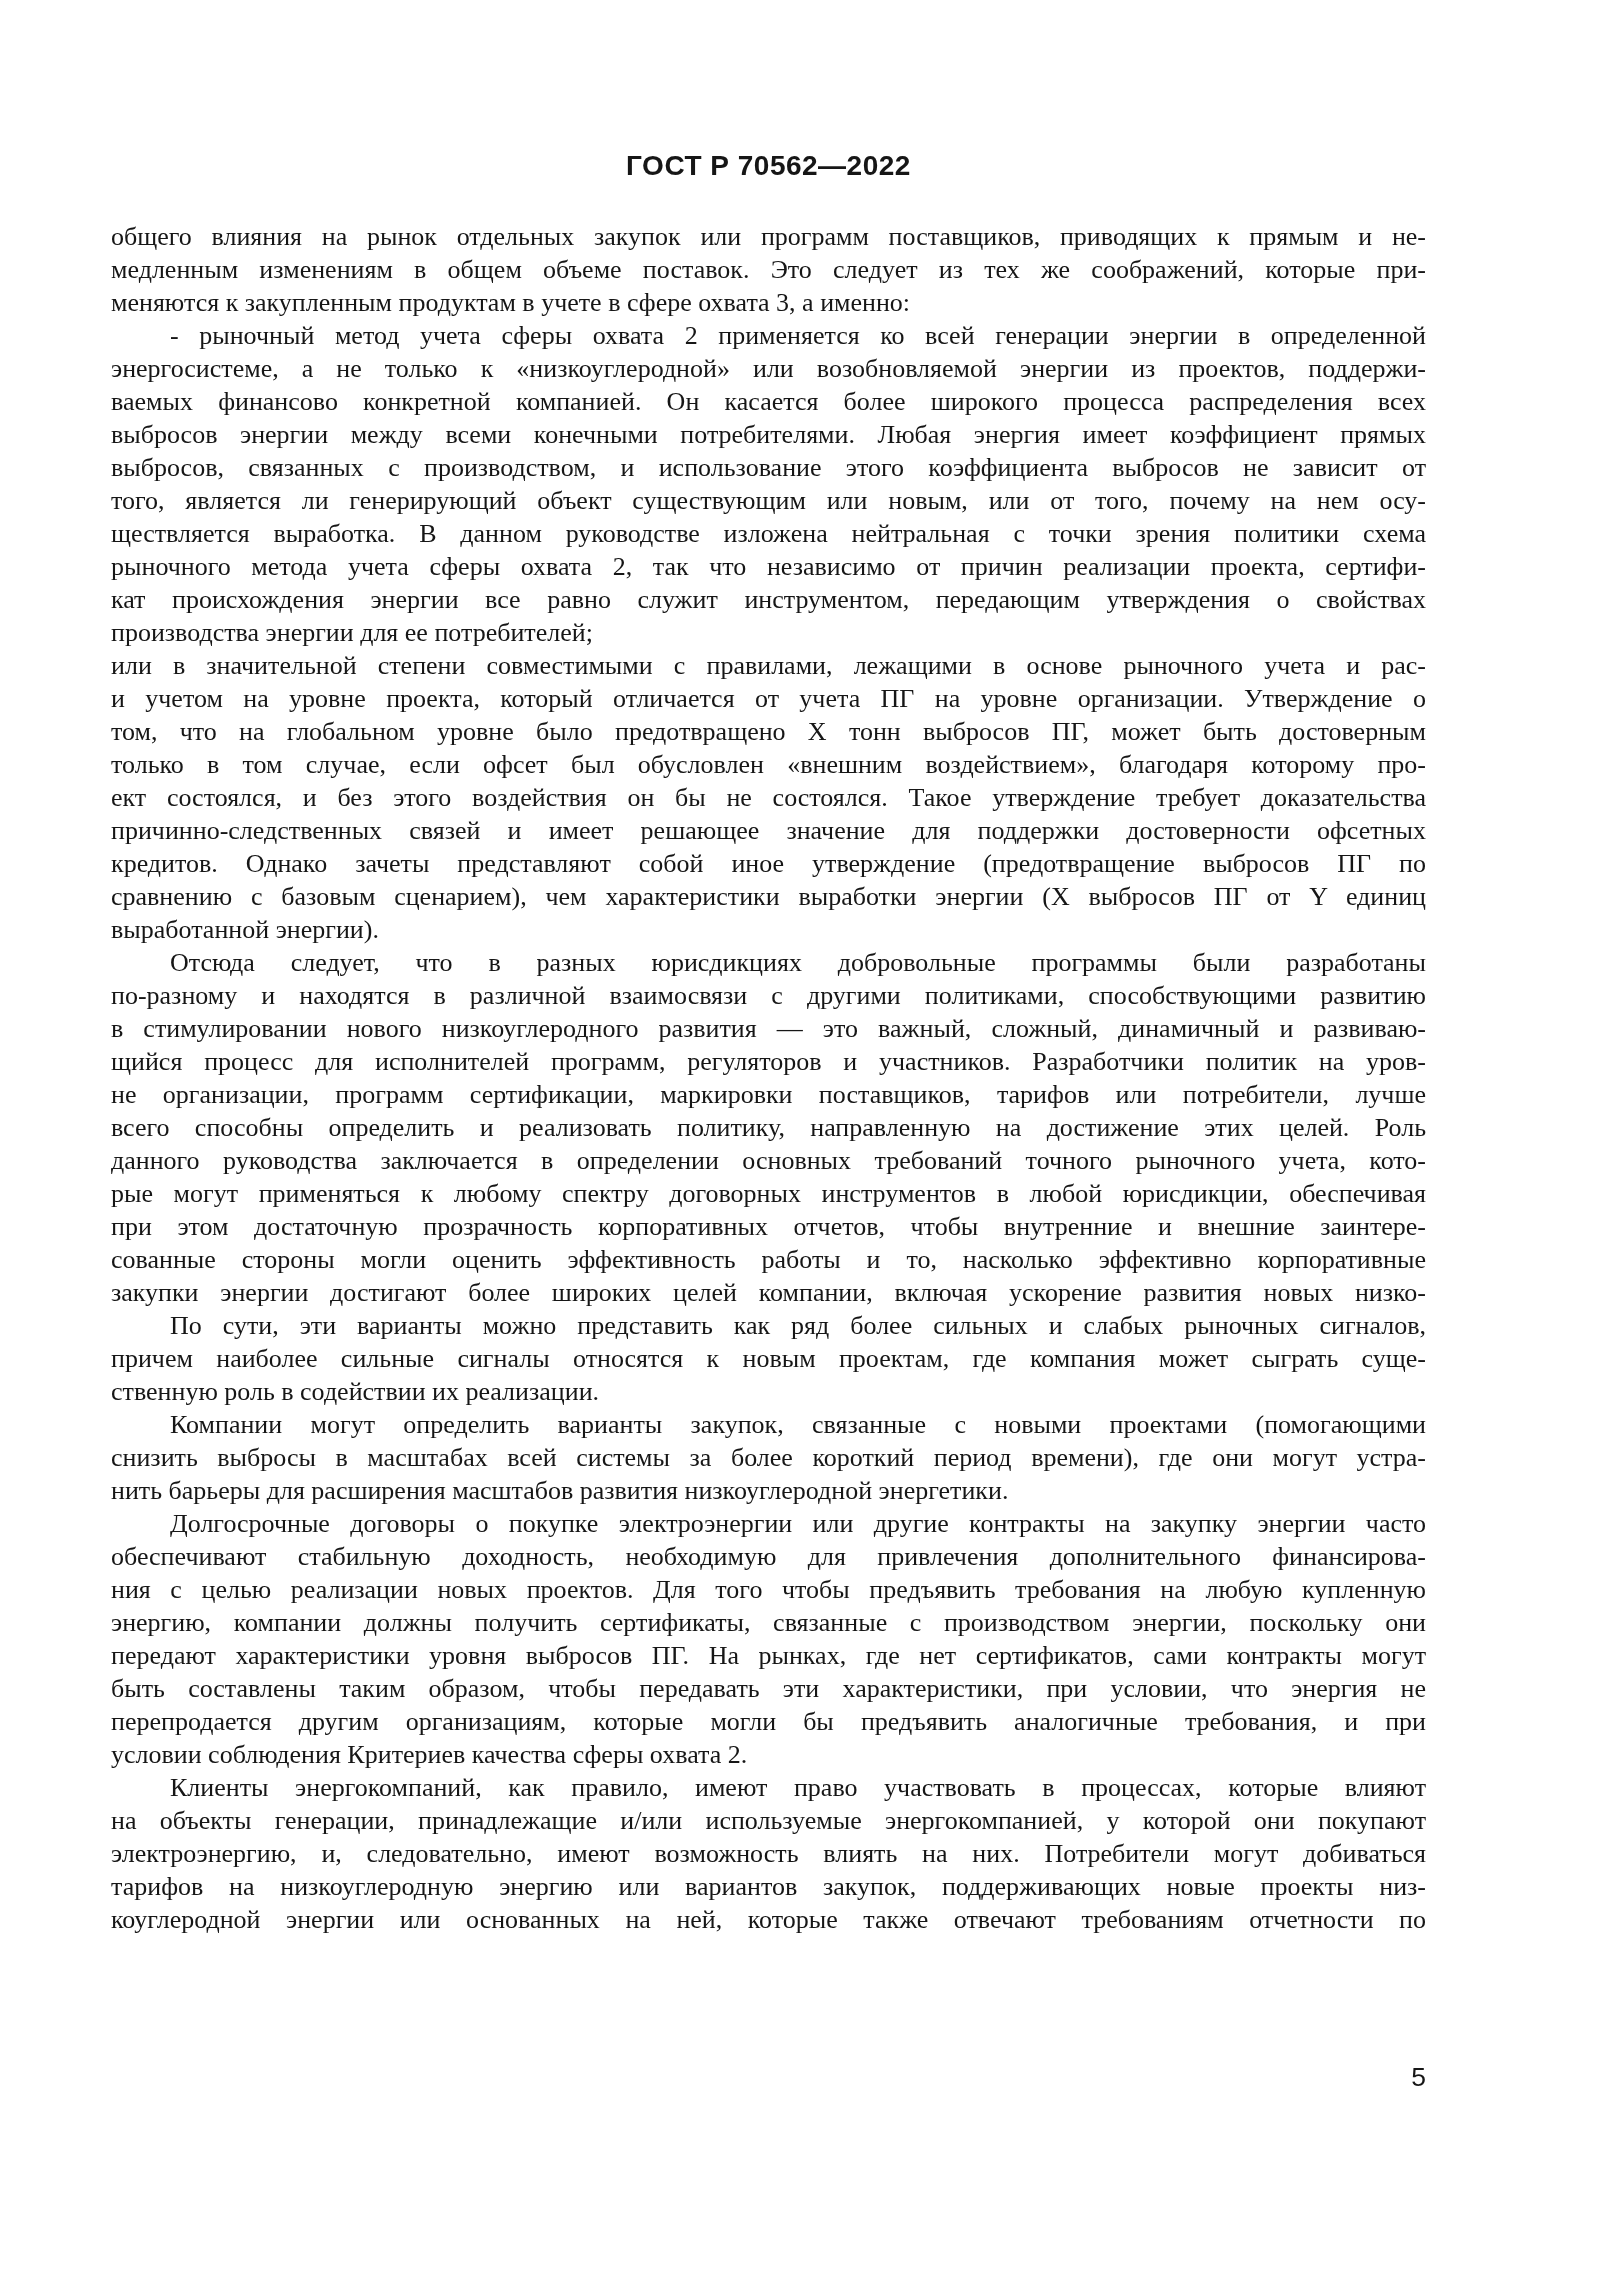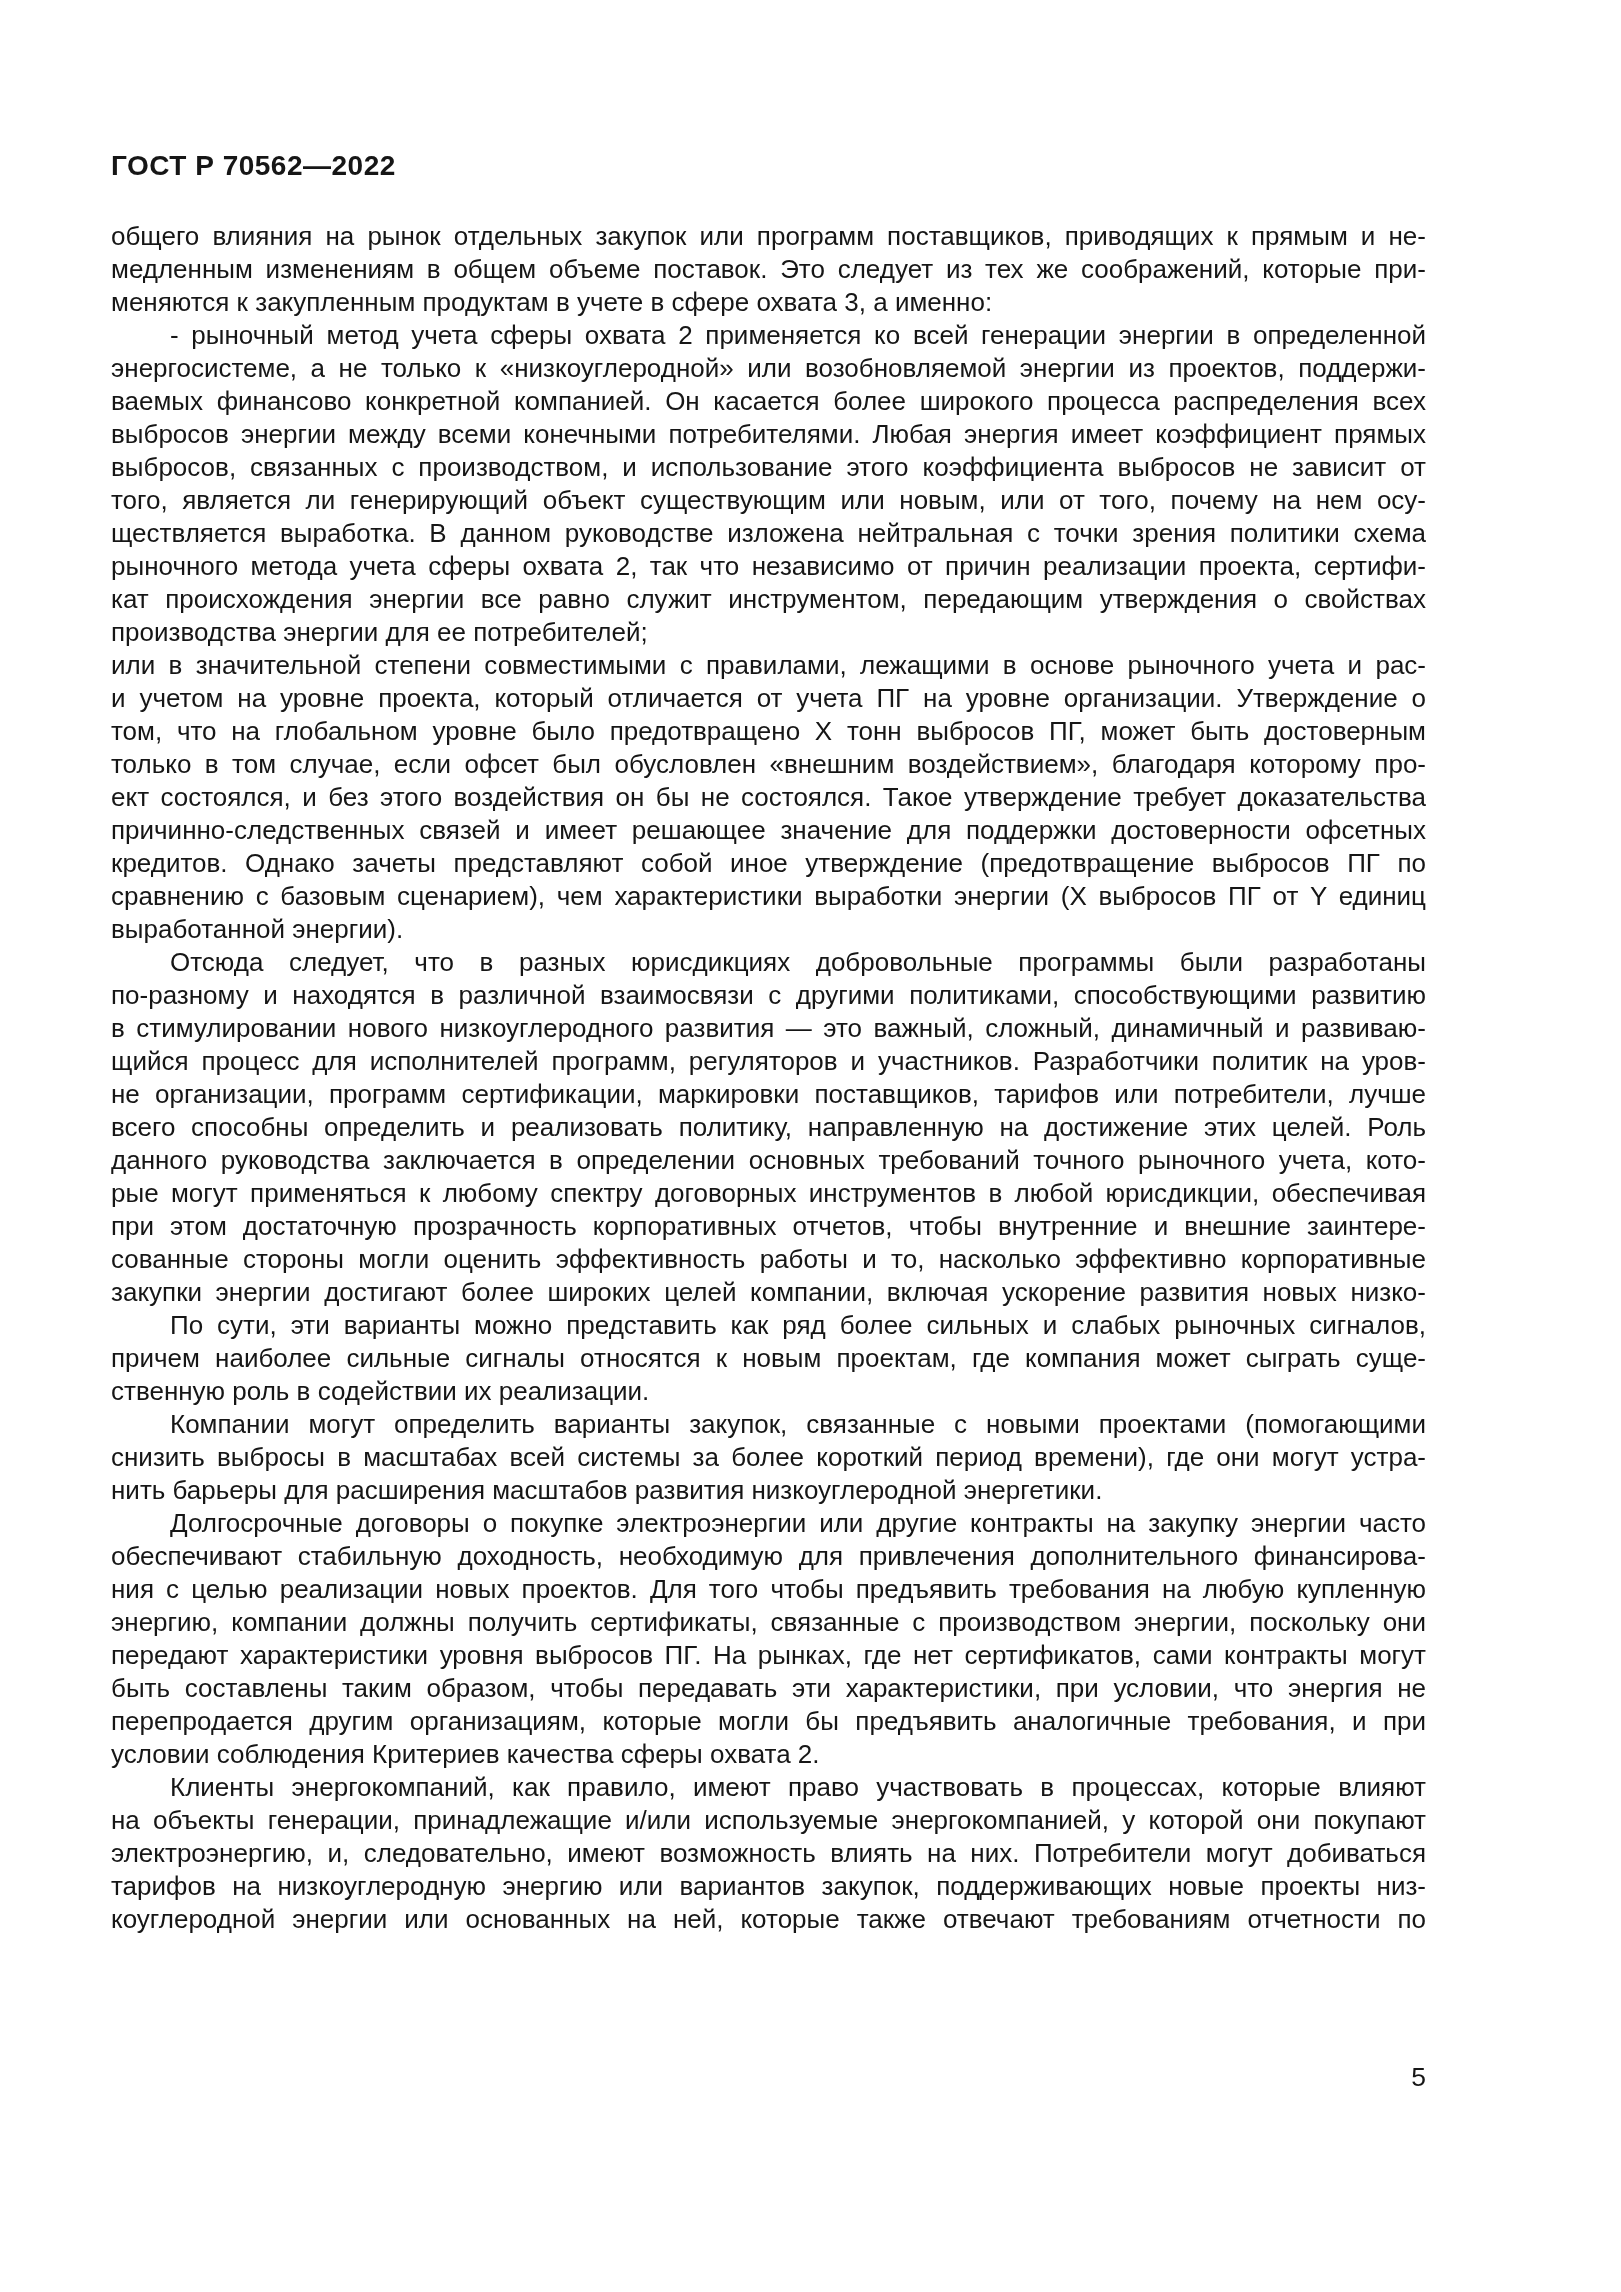--- a/index.html
+++ b/index.html
@@ -15,31 +15,32 @@
     background: #ffffff;
     font-family: "Liberation Sans", sans-serif;
     color: #161616;
     overflow: hidden;
   }
   .doc-header {
     position: absolute;
     top: 150px;
     left: 111px;
     width: 1315px;
-    text-align: left;
+    text-align: center;
     font-size: 28px;
     font-weight: bold;
     letter-spacing: 0.5px;
     white-space: nowrap;
   }
   .text-block {
     position: absolute;
     top: 220px;
     left: 111px;
     width: 1315px;
+    font-family: Liberation Serif, serif;
   }
   .para {
     margin: 0;
     padding: 0;
   }
   .line {
     font-size: 26px;
     line-height: 33px;
     height: 33px;
     overflow: hidden;

